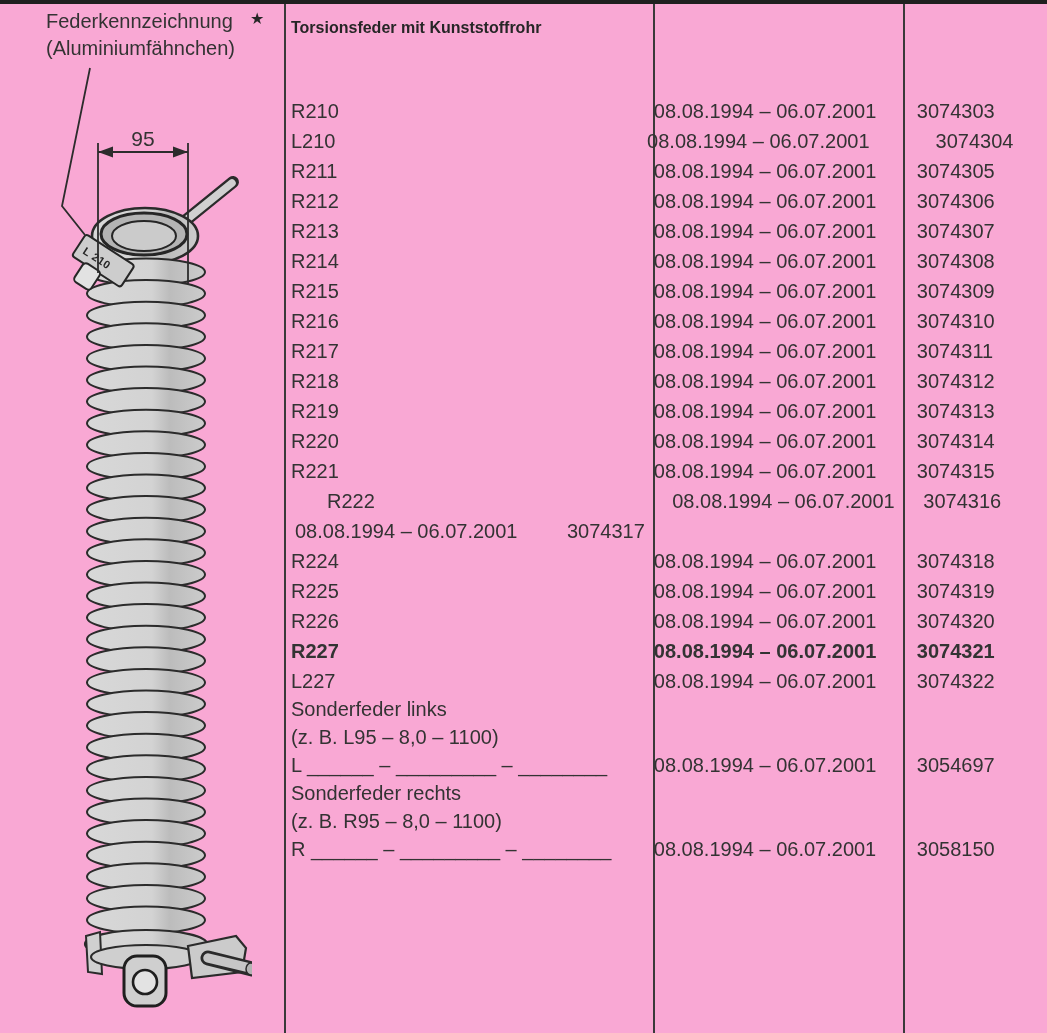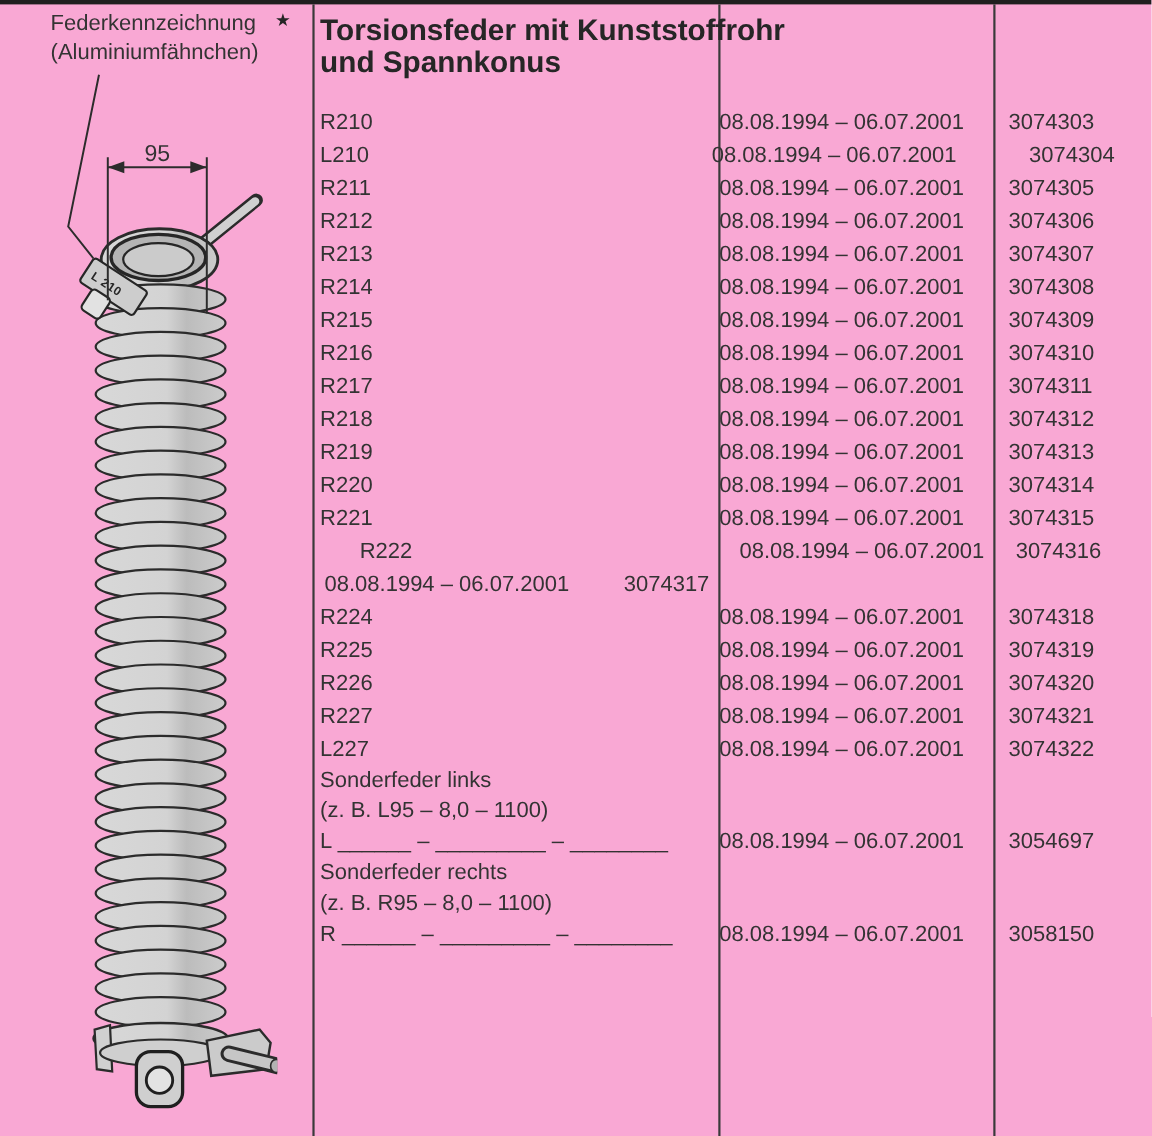--- a/index.html
+++ b/index.html
@@ -9,21 +9,21 @@
   }
   .topline{position:absolute;left:0;top:0;width:1047px;height:4px;background:#1f1f1f;}
   .vline{position:absolute;top:4px;height:1029px;width:2px;background:#3a3a3a;}
   .vline.v1{left:284px;}
   .vline.v2{left:653px;}
   .vline.v3{left:903px;}
 
   .left-head{position:absolute;left:46px;top:8px;font-size:20px;line-height:27px;white-space:nowrap;}
   .star{position:absolute;left:250px;top:9px;font-size:16px;color:#262626;}
 
-  .tbl-title{position:absolute;left:291px;top:13px;font-size:27px;font-weight:bold;line-height:29px;color:#262626;white-space:nowrap;}
+  .tbl-title{position:absolute;left:291px;top:13px;font-size:16px;font-weight:bold;line-height:29px;color:#262626;white-space:nowrap;}
 
   .rows{position:absolute;left:286px;top:96px;width:761px;}
   .row{display:flex;align-items:flex-end;}
   .row .c1{width:367px;padding-left:5px;white-space:nowrap;}
   .row .c2{width:250px;padding-left:9px;white-space:nowrap;}
   .row .c3{width:135px;padding-left:22px;position:relative;white-space:nowrap;}
   .row .ln{line-height:27px;padding-bottom:1px;font-size:20px;}
 
   .drawing{position:absolute;left:40px;top:60px;}
   svg text{font-family:"Liberation Sans",sans-serif;}
@@ -125,21 +125,20 @@
       <line x1="148" y1="83" x2="148" y2="225"></line>
       <line x1="58" y1="92" x2="148" y2="92"></line>
       <polygon points="58,92 73,86.5 73,97.5" fill="#2c2c2c" stroke="none"></polygon>
       <polygon points="148,92 133,86.5 133,97.5" fill="#2c2c2c" stroke="none"></polygon>
     </g>
     <text x="103" y="86" font-size="21" fill="#333333" text-anchor="middle">95</text>
   </svg>
 
   <div class="tbl-title">
     <div>Torsionsfeder mit Kunststoffrohr</div>
-    <div>und Spannkonus</div>
   </div>
 
   <div class="rows">
       <div class="row" style="height: 30px;">
         <div class="c1">
           <div class="ln">R210</div>
         </div>
         <div class="c2">
           <div class="ln">08.08.1994 – 06.07.2001</div>
         </div>
@@ -324,21 +323,21 @@
         <div class="c1">
           <div class="ln">R226</div>
         </div>
         <div class="c2">
           <div class="ln">08.08.1994 – 06.07.2001</div>
         </div>
         <div class="c3">
           <div class="ln">3074320</div>
         </div>
       </div>
-      <div class="row" style="height: 30px;">
+      <div class="row" style="height: 30px; font-weight: bold;">
         <div class="c1">
           <div class="ln">R227</div>
         </div>
         <div class="c2">
           <div class="ln">08.08.1994 – 06.07.2001</div>
         </div>
         <div class="c3">
           <div class="ln">3074321</div>
         </div>
       </div>

